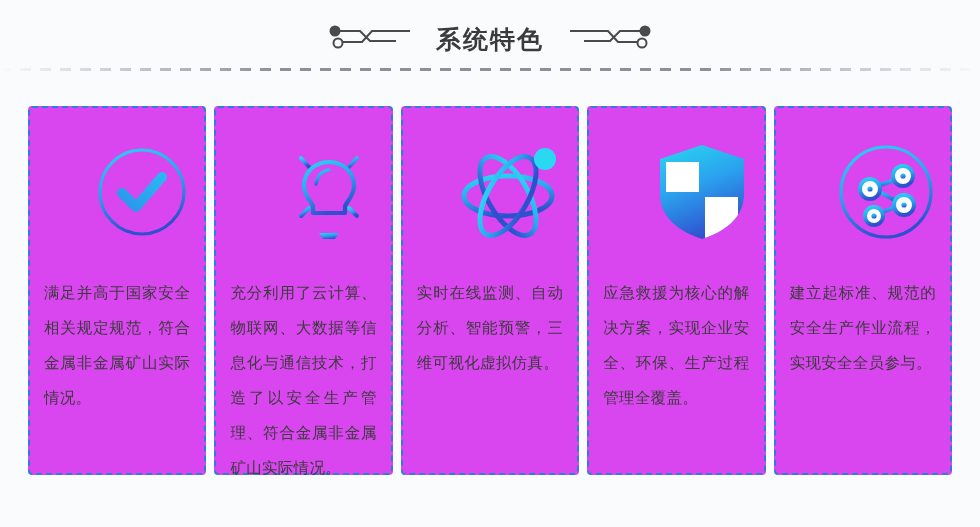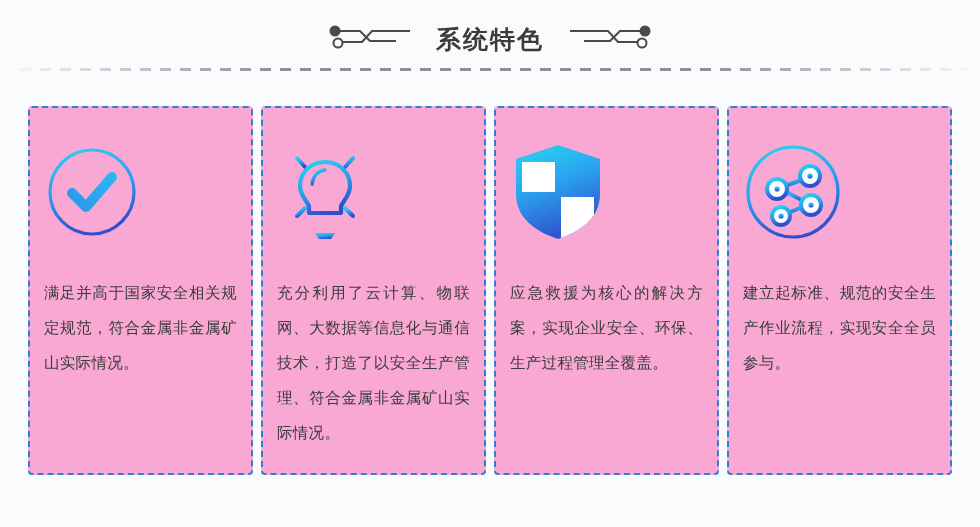--- a/index.html
+++ b/index.html
@@ -64,26 +64,26 @@
     top: 106px;
     width: 924px;
     height: 369px;
     display: flex;
     gap: 8px;
   }
   .card {
     flex: 1 1 0;
     border: 2px dashed #2d7fd4;
     border-radius: 4px;
-    background: #f9a8d4;
+    background: #d946ef;
     box-sizing: border-box;
     padding: 0 14px;
     display: flex;
     flex-direction: column;
-    align-items: flex-start;
+    align-items: flex-end;
   }
   .card-icon {
     height: 168px;
     display: flex;
     align-items: center;
     justify-content: center;
     flex: 0 0 auto;
   }
   .card-icon svg {
     display: block;
@@ -184,20 +184,40 @@
 
           <line x1="33" y1="76" x2="63" y2="76" stroke-width="5"></line>
           <line x1="34" y1="84" x2="62" y2="84" stroke-width="5"></line>
         </g>
         <path d="M38 89 L58 89 L54 95 L42 95 Z" fill="url(#g2)"></path>
       </svg>
     </div>
     <div class="card-text">充分利用了云计算、物联网、大数据等信息化与通信技术，打造了以安全生产管理、符合金属非金属矿山实际情况。</div>
   </div>
 
+  <div class="card">
+    <div class="card-icon">
+      <svg width="104" height="96" viewBox="0 0 104 96">
+        <defs>
+          <linearGradient id="g3" x1="0.1" y1="0" x2="0.45" y2="1">
+            <stop offset="0%" stop-color="#2ad8f2"></stop>
+            <stop offset="48%" stop-color="#2aa7ef"></stop>
+            <stop offset="100%" stop-color="#2f4fce"></stop>
+          </linearGradient>
+        </defs>
+        <g stroke="url(#g3)" fill="none" stroke-width="5">
+          <ellipse cx="49" cy="52" rx="44" ry="20"></ellipse>
+          <ellipse cx="49" cy="52" rx="44" ry="20" transform="rotate(60 49 52)"></ellipse>
+          <ellipse cx="49" cy="52" rx="44" ry="20" transform="rotate(-60 49 52)"></ellipse>
+        </g>
+        <circle cx="86" cy="15" r="11" fill="#2ad8f2"></circle>
+      </svg>
+    </div>
+    <div class="card-text">实时在线监测、自动分析、智能预警，三维可视化虚拟仿真。</div>
+  </div>
 
   <div class="card">
     <div class="card-icon">
       <svg width="96" height="100" viewBox="0 0 96 100">
         <defs>
           <linearGradient id="g4" x1="0.15" y1="0" x2="0.5" y2="1">
             <stop offset="0%" stop-color="#2ad2f0"></stop>
             <stop offset="45%" stop-color="#2aa3ef"></stop>
             <stop offset="100%" stop-color="#2f4fce"></stop>
           </linearGradient>

